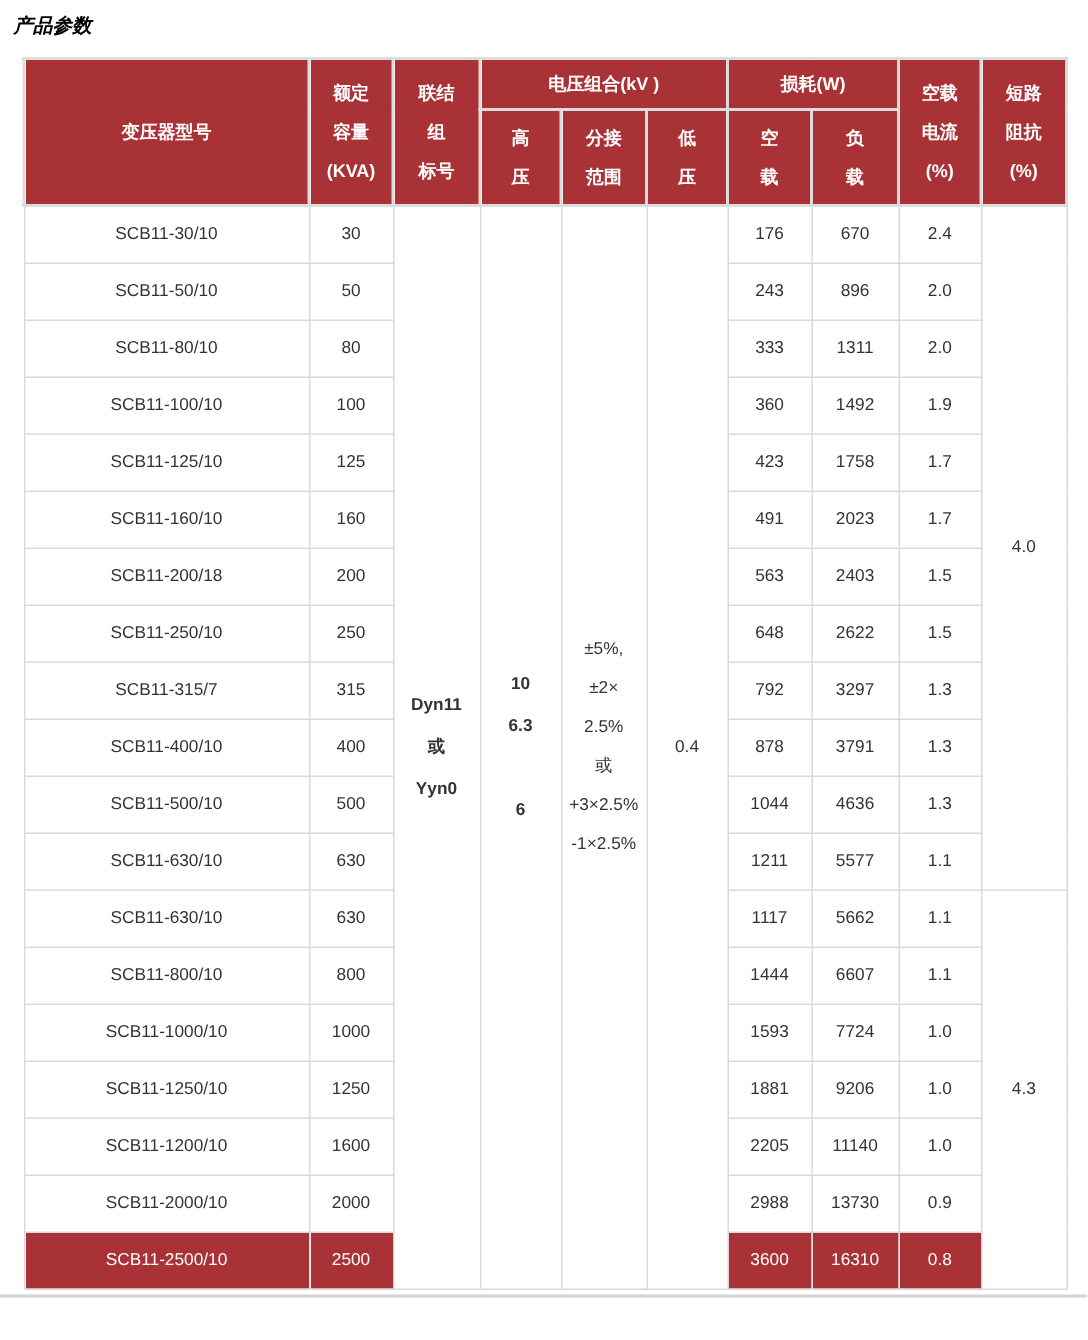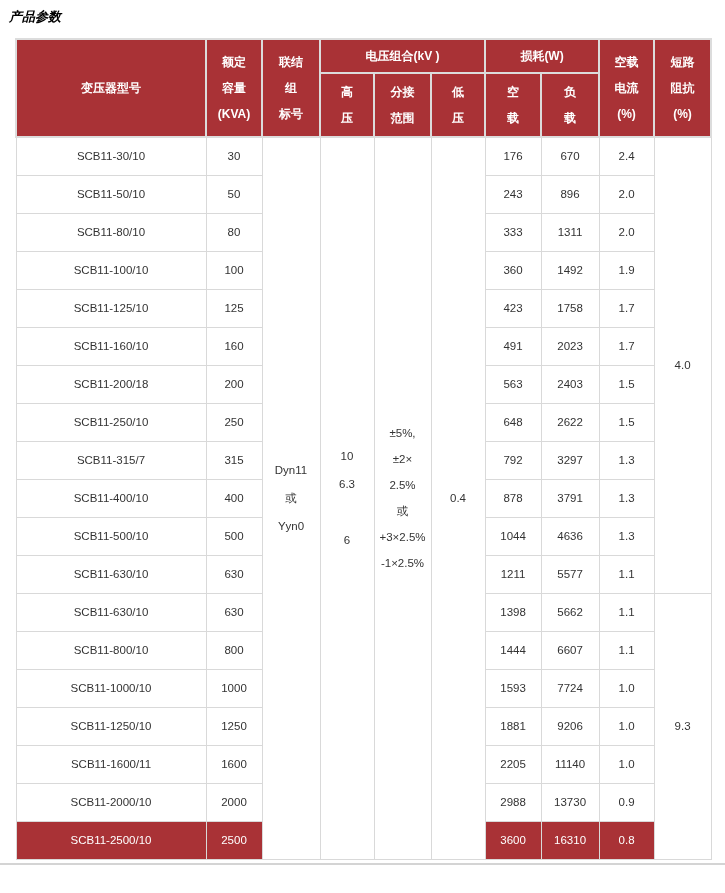--- a/index.html
+++ b/index.html
@@ -52,21 +52,21 @@
     color: var(--body-text);
     height: 38px;
     background: #ffffff;
   }
   .spec tbody tr.hl td {
     background: var(--accent);
     color: #ffffff;
   }
   .lines { display: inline-block; }
   .lh26 div { line-height: 26px; min-height: 26px; }
-  .lh28 div { line-height: 28px; min-height: 28px; }
+  .lh28 div { line-height: 28px; min-height: 28px; font-weight: bold; }
   .bottom-band {
     margin-top: 3px;
     height: 2px;
     width: 725px;
     background: var(--band);
   }
 </style>
 </head>
 <body>
 
@@ -260,24 +260,24 @@
     <tr>
       <td>SCB11-630/10</td>
       <td>630</td>
       <td>1211</td>
       <td>5577</td>
       <td>1.1</td>
     </tr>
     <tr>
       <td>SCB11-630/10</td>
       <td>630</td>
-      <td>1398</td>
+      <td>1117</td>
       <td>5662</td>
       <td>1.1</td>
-      <td rowspan="7">9.3</td>
+      <td rowspan="7">4.3</td>
     </tr>
     <tr>
       <td>SCB11-800/10</td>
       <td>800</td>
       <td>1444</td>
       <td>6607</td>
       <td>1.1</td>
     </tr>
     <tr>
       <td>SCB11-1000/10</td>
@@ -287,21 +287,21 @@
       <td>1.0</td>
     </tr>
     <tr>
       <td>SCB11-1250/10</td>
       <td>1250</td>
       <td>1881</td>
       <td>9206</td>
       <td>1.0</td>
     </tr>
     <tr>
-      <td>SCB11-1600/11</td>
+      <td>SCB11-1200/10</td>
       <td>1600</td>
       <td>2205</td>
       <td>11140</td>
       <td>1.0</td>
     </tr>
     <tr>
       <td>SCB11-2000/10</td>
       <td>2000</td>
       <td>2988</td>
       <td>13730</td>

